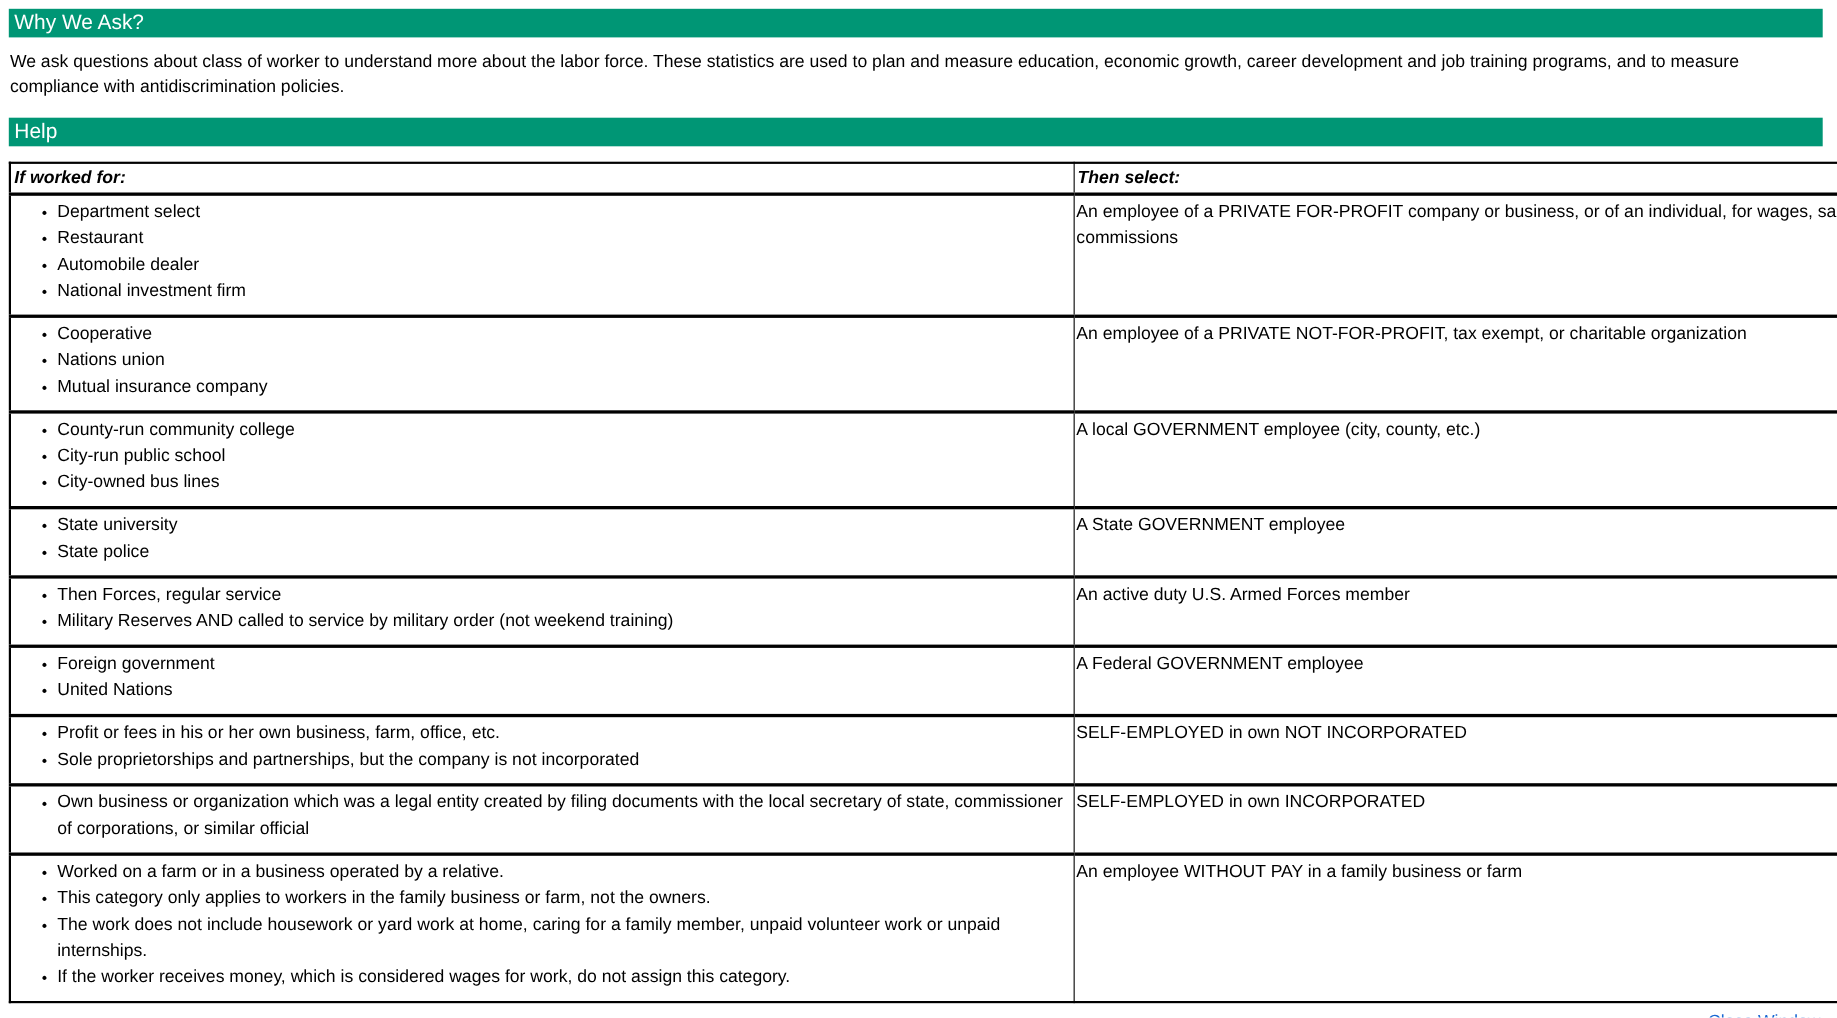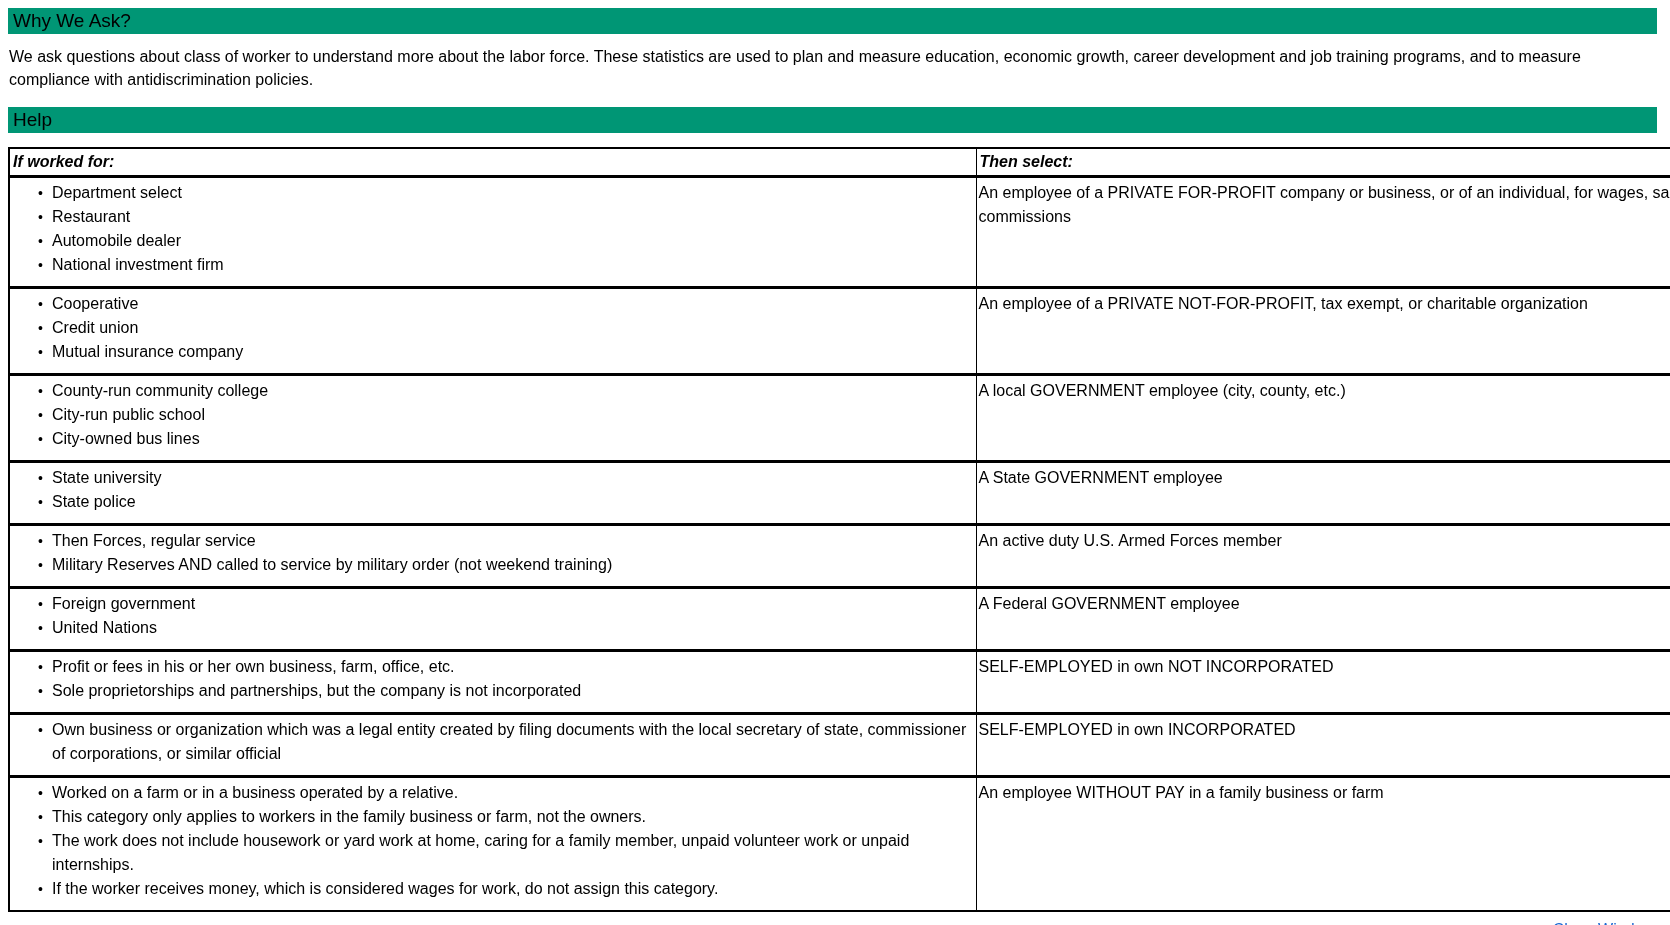--- a/index.html
+++ b/index.html
@@ -14,21 +14,21 @@
     width: 1670px;
     height: 925px;
     padding: 8px 13px 8px 8px;
     overflow: hidden;
   }
 
   .section-bar {
     width: 1649px;
     height: 26px;
     background: #009675;
-    color: #000000;
+    color: #ffffff;
     font-size: 19px;
     line-height: 26px;
     padding-left: 5px;
     margin: 0;
     font-weight: 400;
   }
   .bar-help { margin-top: 0; }
 
   .intro {
     width: 1649px;
@@ -127,21 +127,21 @@
             <li>Automobile dealer</li>
             <li>National investment firm</li>
           </ul>
         </td>
         <td class="right-cell">An employee of a PRIVATE FOR-PROFIT company or business, or of an individual, for wages, salary, or commissions</td>
       </tr>
       <tr>
         <td class="left-cell">
           <ul class="bullets">
             <li>Cooperative</li>
-            <li>Credit union</li>
+            <li>Nations union</li>
             <li>Mutual insurance company</li>
           </ul>
         </td>
         <td class="right-cell">An employee of a PRIVATE NOT-FOR-PROFIT, tax exempt, or charitable organization</td>
       </tr>
       <tr>
         <td class="left-cell">
           <ul class="bullets">
             <li>County-run community college</li>
             <li>City-run public school</li>

